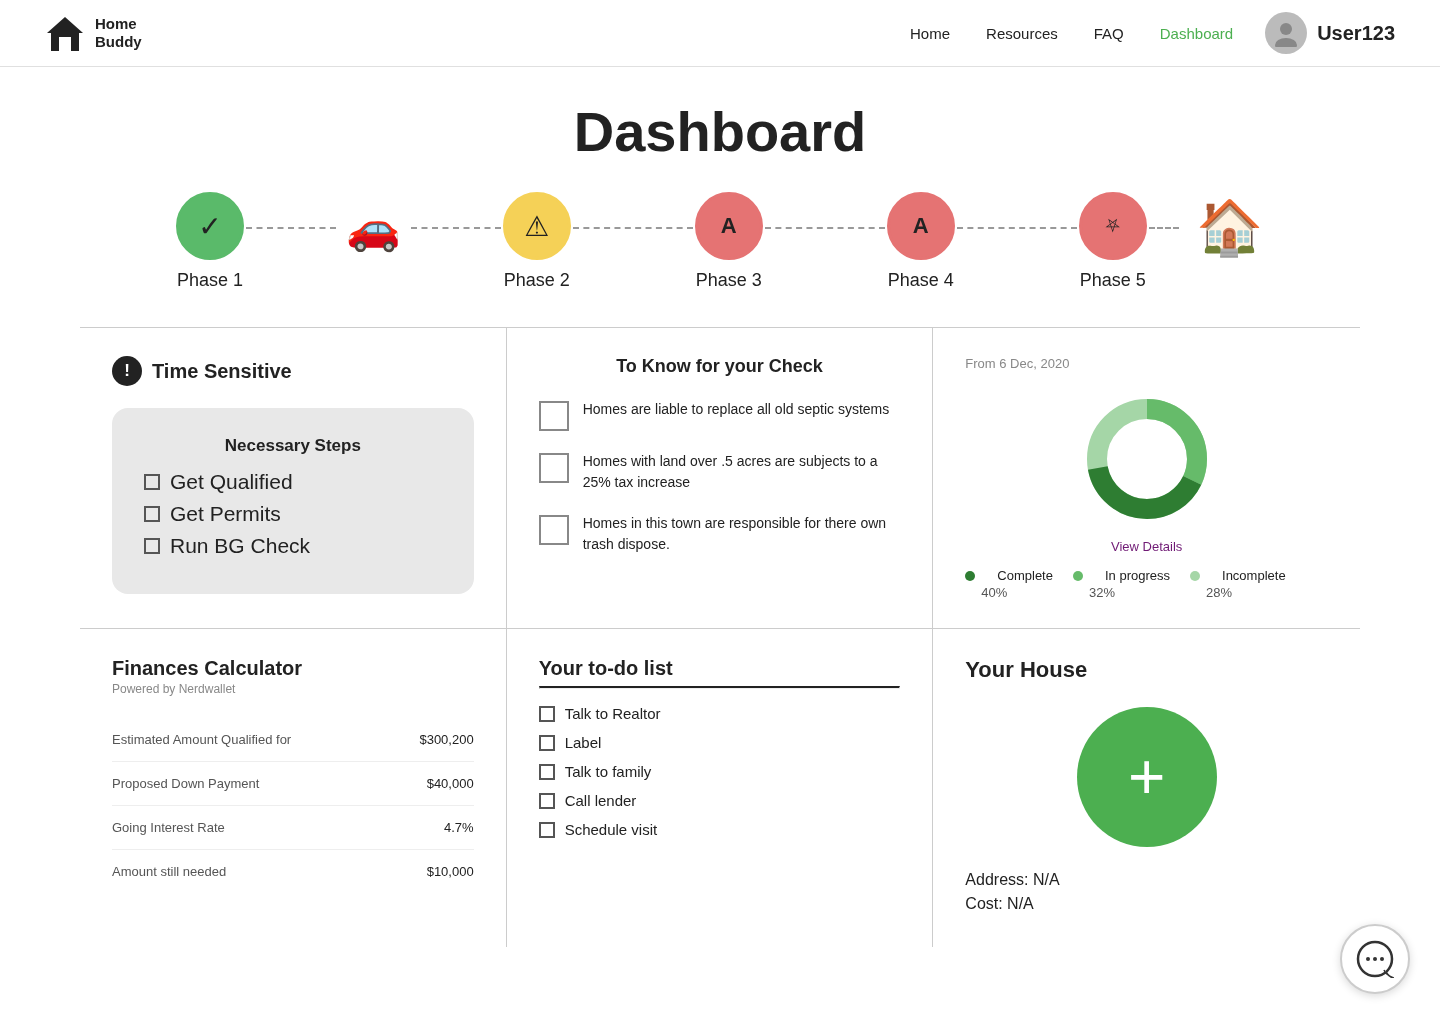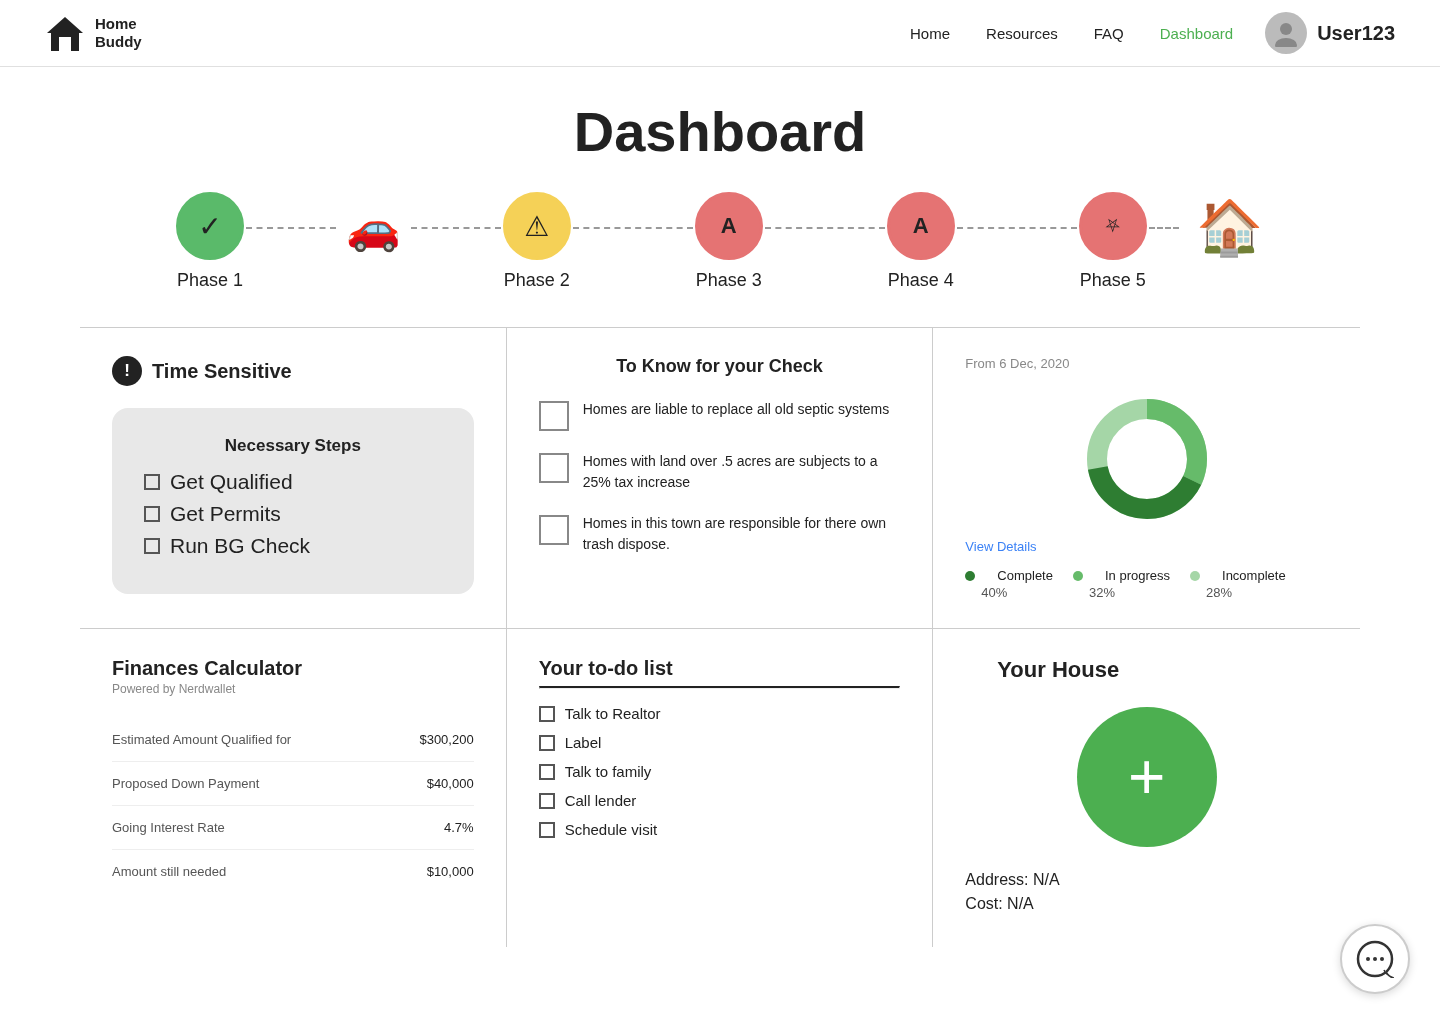--- a/index.html
+++ b/index.html
@@ -54,21 +54,21 @@
     
     .to-know-title { font-size: 18px; font-weight: bold; text-align: center; margin-bottom: 22px; }
     .to-know-item { display: flex; gap: 14px; margin-bottom: 20px; align-items: flex-start; }
     .to-know-checkbox { width: 30px; height: 30px; border: 2px solid #888; flex-shrink: 0; margin-top: 2px; }
     .to-know-text { font-size: 14px; line-height: 1.5; }
 
     
     .cp-title { font-size: 20px; font-weight: bold; margin-bottom: 4px; }
     .cp-date { font-size: 13px; color: #888; margin-bottom: 18px; }
     .donut-wrap { display: flex; justify-content: center; margin-bottom: 10px; position: relative; }
-    .view-details { font-size: 13px; color: #3b82f6; text-align: left; cursor: pointer; margin-bottom: 14px; }
+    .view-details { font-size: 13px; color: #701a75; text-align: center; cursor: pointer; margin-bottom: 14px; }
     .legend { display: flex; gap: 20px; }
     .legend-item { display: flex; flex-direction: column; gap: 2px; }
     .legend-dot-label { display: flex; align-items: center; gap: 22px; font-size: 13px; }
     .legend-dot { width: 10px; height: 10px; border-radius: 50%; }
     .legend-pct { font-size: 13px; color: #555; padding-left: 16px; }
 
     
     .divider-row { border-top: 1px solid #ccc; display: grid; grid-template-columns: 1fr 1fr 1fr; }
 
     
@@ -78,21 +78,21 @@
     .fin-row:last-child { border-bottom: none; }
     .fin-label { color: #555; }
     .fin-value { font-weight: 500; }
 
     
     .todo-title { font-size: 20px; font-weight: bold; margin-bottom: 6px; }
     .todo-divider { border-top: 2px solid #222; margin-bottom: 16px; }
     .todo-item { display: flex; align-items: center; gap: 10px; margin-bottom: 12px; font-size: 15px; }
 
     
-    .yh-title { font-size: 22px; font-weight: bold; margin-bottom: 24px; margin-left: 32px; }
+    .yh-title { font-size: 22px; font-weight: bold; margin-bottom: 24px; }
     .add-house-btn { width: 140px; height: 140px; border-radius: 50%; background: #4caf50; color: #fff; display: flex; align-items: center; justify-content: center; font-size: 64px; cursor: pointer; margin: 0 auto 24px; }
     .yh-address { font-size: 16px; margin-bottom: 6px; }
 
     
     .chat-icon-wrap { position: fixed; bottom: 30px; right: 30px; }
     .chat-bubble { width: 70px; height: 70px; background: #fff; border: 2px solid #ccc; border-radius: 50%; display: flex; align-items: center; justify-content: center; cursor: pointer; box-shadow: 0 2px 8px rgba(0,0,0,0.15); }
 
     
     .donut-svg { width: 140px; height: 140px; }
   </style>

